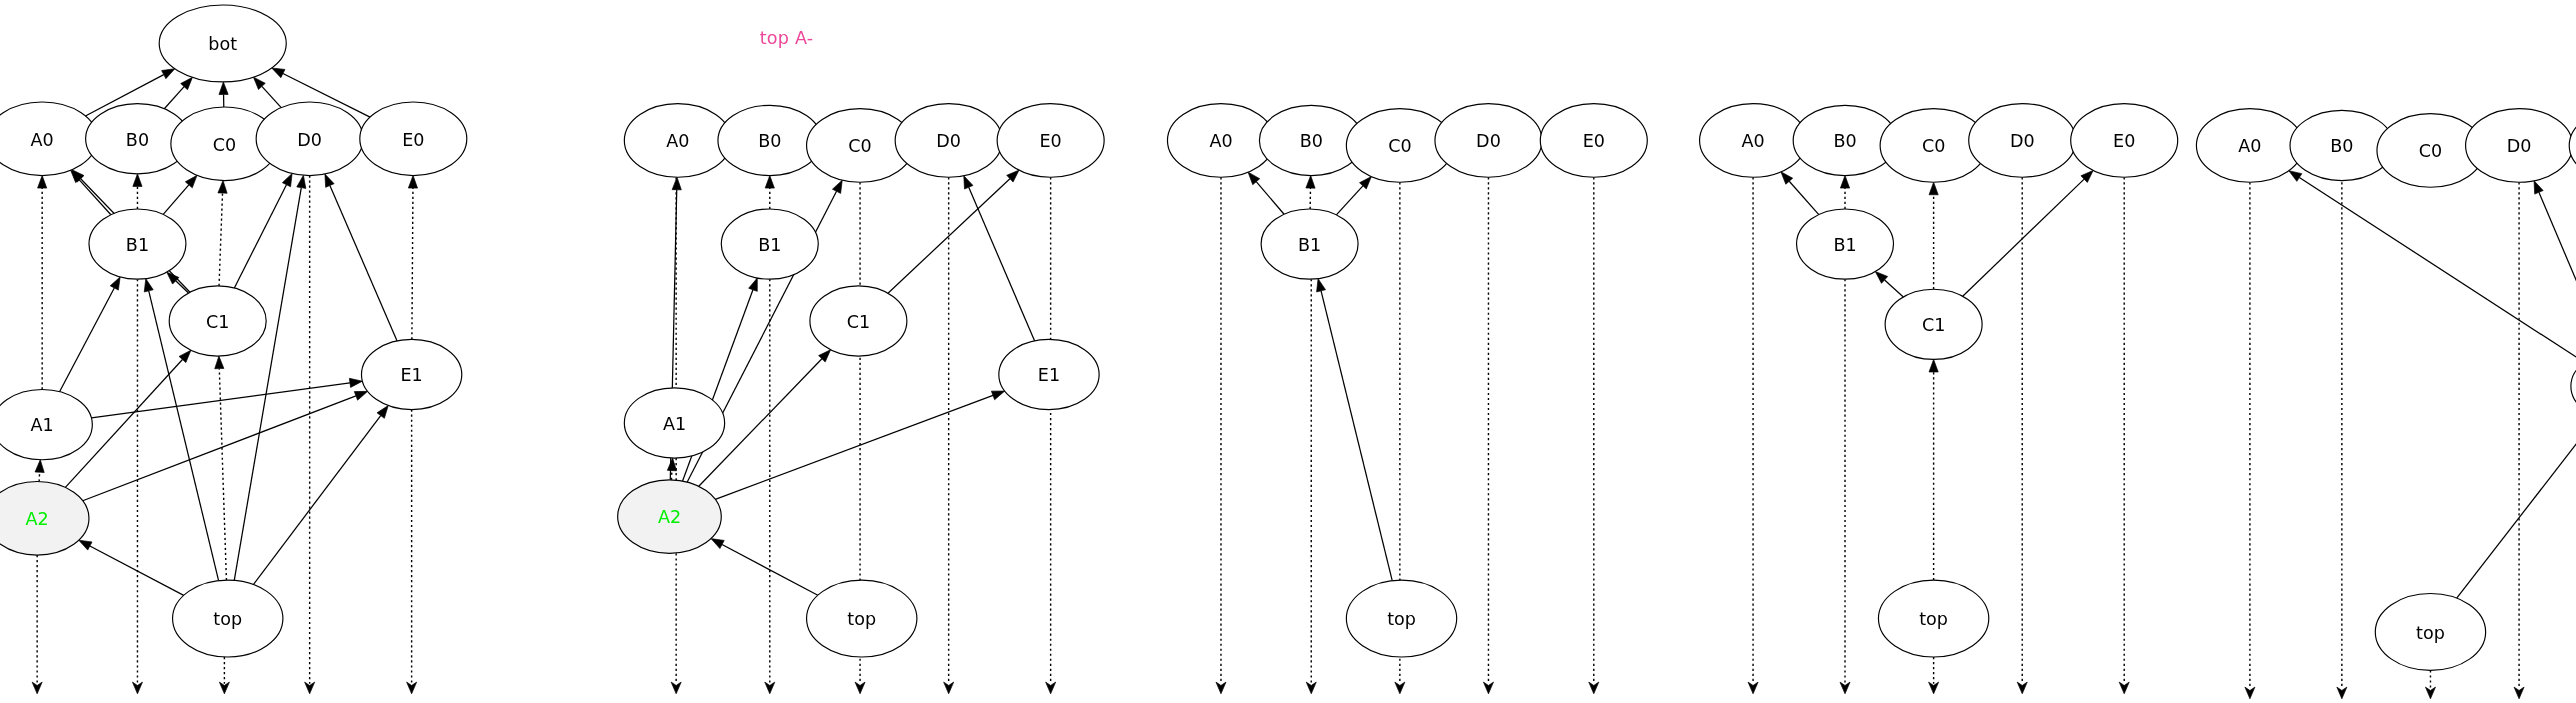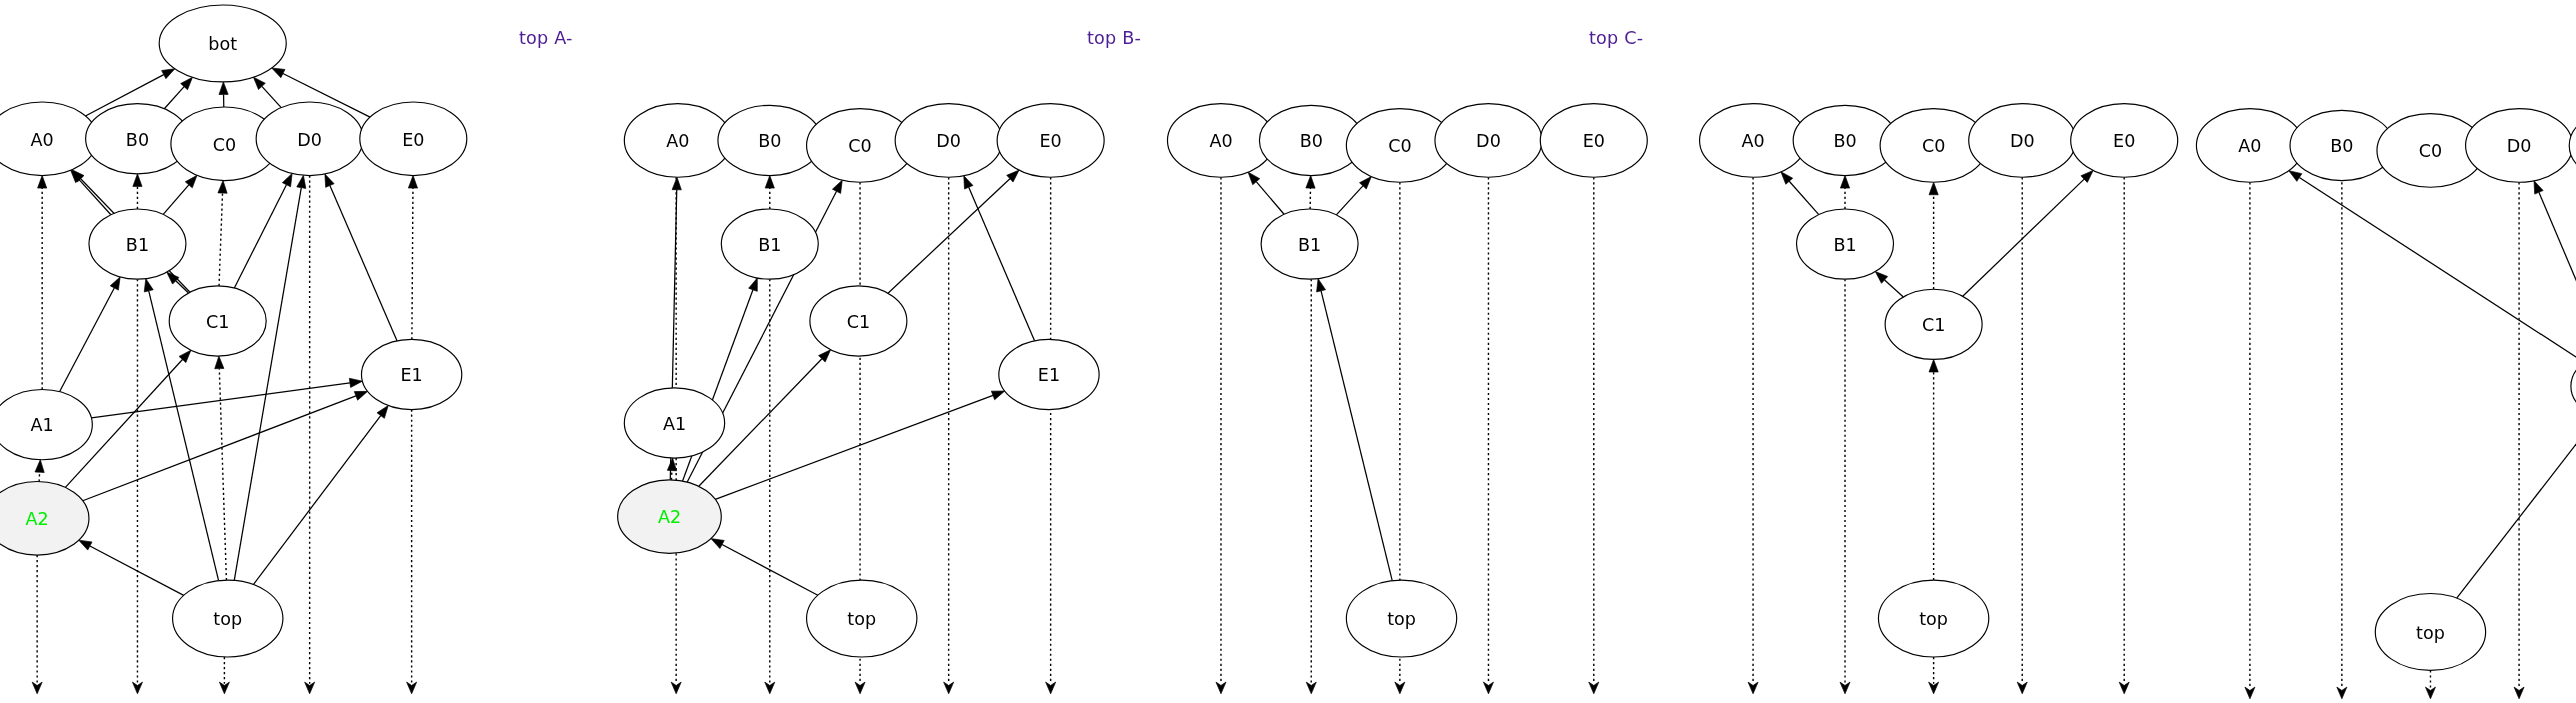--- a/index.html
+++ b/index.html
@@ -1,21 +1,21 @@
 <!DOCTYPE html>
 <html style="font-size:13.4px"><head>
 <meta charset="utf-8">
 <style>
   html,body{margin:0;padding:0;background:#ffffff;}
   body{width:2576px;height:703px;overflow:hidden;font-family:"DejaVu Sans",sans-serif;}
   #board{position:relative;width:2576px;height:579px;}
   .panel{position:absolute;top:0;height:703px;}
   .panel-title{
-    position:absolute;left:0;right:0;top:28.4px;
-    font-size:17.6px;color:#4c1d95;font-family:"DejaVu Sans",sans-serif;
+    position:absolute;left:0;right:0;top:28.4px;text-align:center;
+    font-size:17.6px;color:#ec4899;font-family:"DejaVu Sans",sans-serif;
     letter-spacing:0.2px;
   }
   svg{position:absolute;left:0;top:0;overflow:visible;}
   .nodeEllipse{fill:#ffffff;stroke:#000000;stroke-width:1.4;}
   .nodeEllipse.hl{fill:#f2f2f2;stroke:#000000;}
   .nodeLabel{font-family:"DejaVu Sans",sans-serif;font-size:21px;fill:#000000;
              text-anchor:middle;dominant-baseline:central;}
   .nodeLabel.green{fill:#00ee00;}
   .edge{stroke:#000000;stroke-width:1.5;fill:none;}
   .edge.dotted{stroke-dasharray:2.6 3.4;stroke-width:1.7;}
@@ -307,21 +307,20 @@
             <text x="180" y="619" class="nodeLabel green">A2</text>
           </g>
           <g>
             <ellipse cx="410" cy="740" rx="66" ry="46" class="nodeEllipse"></ellipse>
             <text x="410" y="741" class="nodeLabel">top</text>
           </g>
         </g>
       </svg>
     </div>
     <div class="panel" style="left: 1087px; width: 502px;">
-      <div class="panel-title">top B-</div>
       <svg width="502" height="703" viewBox="0 0 600 841">
         <g>
           <g>
             <line x1="160" y1="212" x2="160" y2="818" class="edge dotted"></line>
             <path d="M 160 830 L 154 816 L 160 820 L 166 816 Z" fill="#000" stroke="#000" stroke-width="0.8"></path>
           </g>
           <g>
             <line x1="268" y1="334" x2="268" y2="818" class="edge dotted"></line>
             <path d="M 268 830 L 262 816 L 268 820 L 274 816 Z" fill="#000" stroke="#000" stroke-width="0.8"></path>
           </g>
@@ -380,21 +379,20 @@
             <text x="266" y="293" class="nodeLabel">B1</text>
           </g>
           <g>
             <ellipse cx="376" cy="740" rx="66" ry="46" class="nodeEllipse"></ellipse>
             <text x="376" y="741" class="nodeLabel">top</text>
           </g>
         </g>
       </svg>
     </div>
     <div class="panel" style="left: 1589px; width: 502px;">
-      <div class="panel-title">top C-</div>
       <svg width="502" height="703" viewBox="0 0 600 841">
         <g>
           <g>
             <line x1="196" y1="212" x2="196" y2="818" class="edge dotted"></line>
             <path d="M 196 830 L 190 816 L 196 820 L 202 816 Z" fill="#000" stroke="#000" stroke-width="0.8"></path>
           </g>
           <g>
             <line x1="306" y1="334" x2="306" y2="818" class="edge dotted"></line>
             <path d="M 306 830 L 300 816 L 306 820 L 312 816 Z" fill="#000" stroke="#000" stroke-width="0.8"></path>
           </g>

